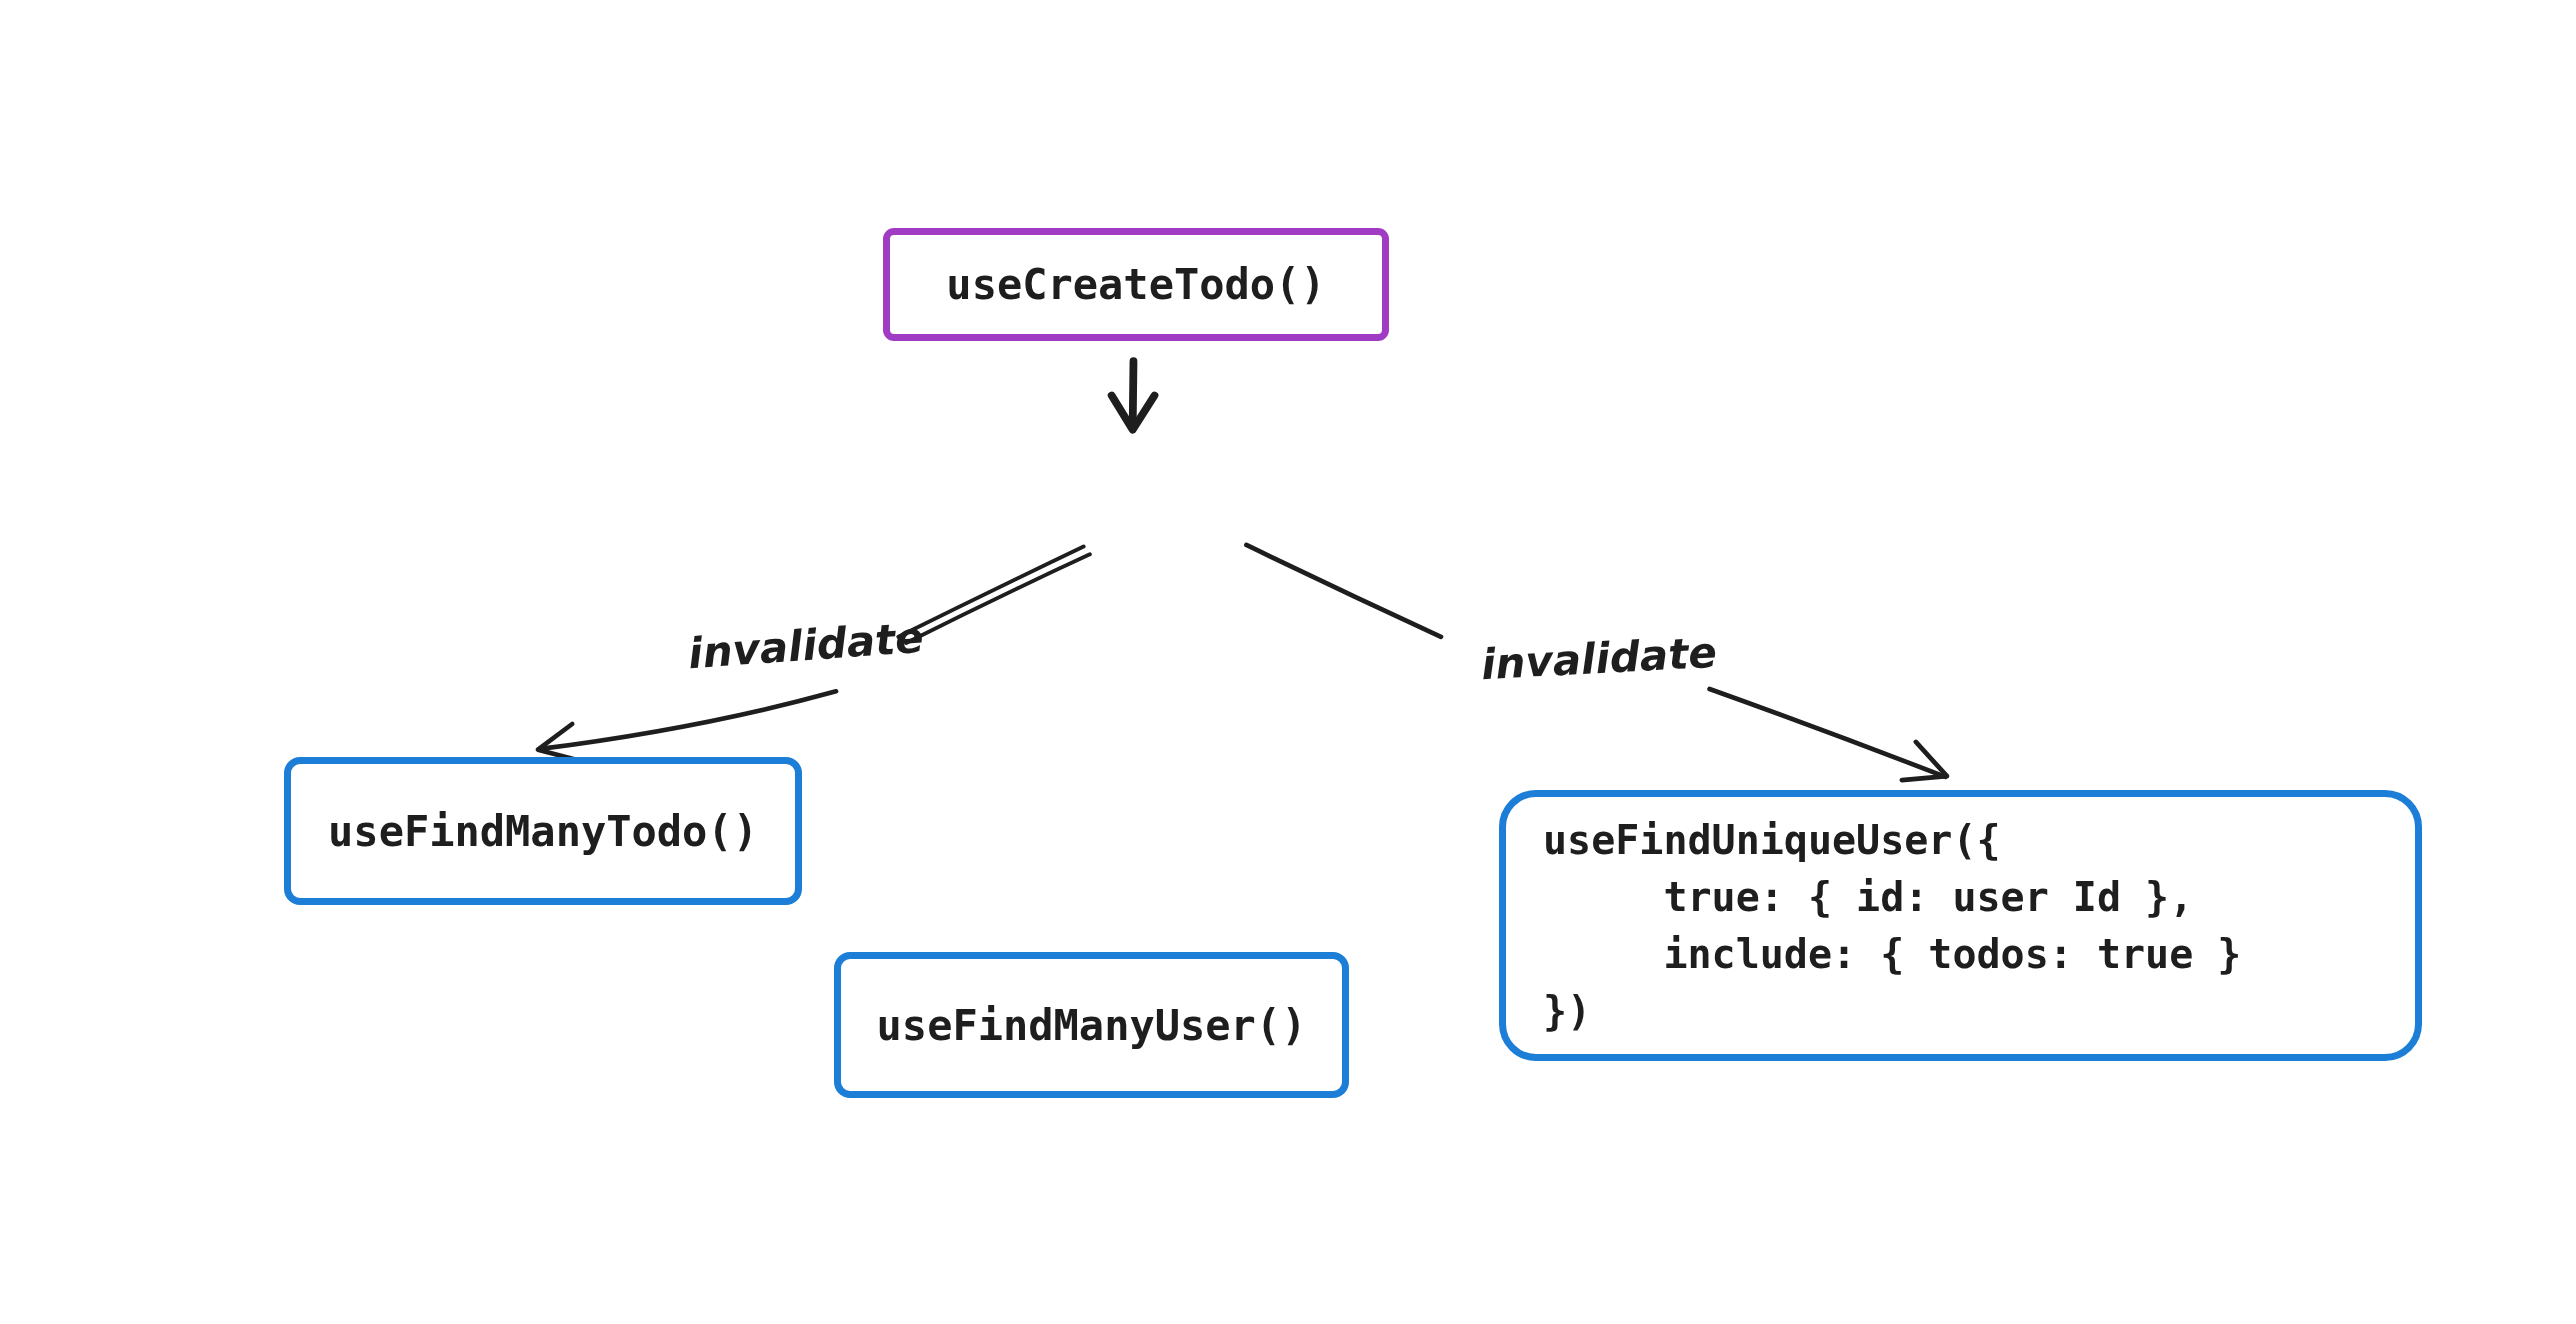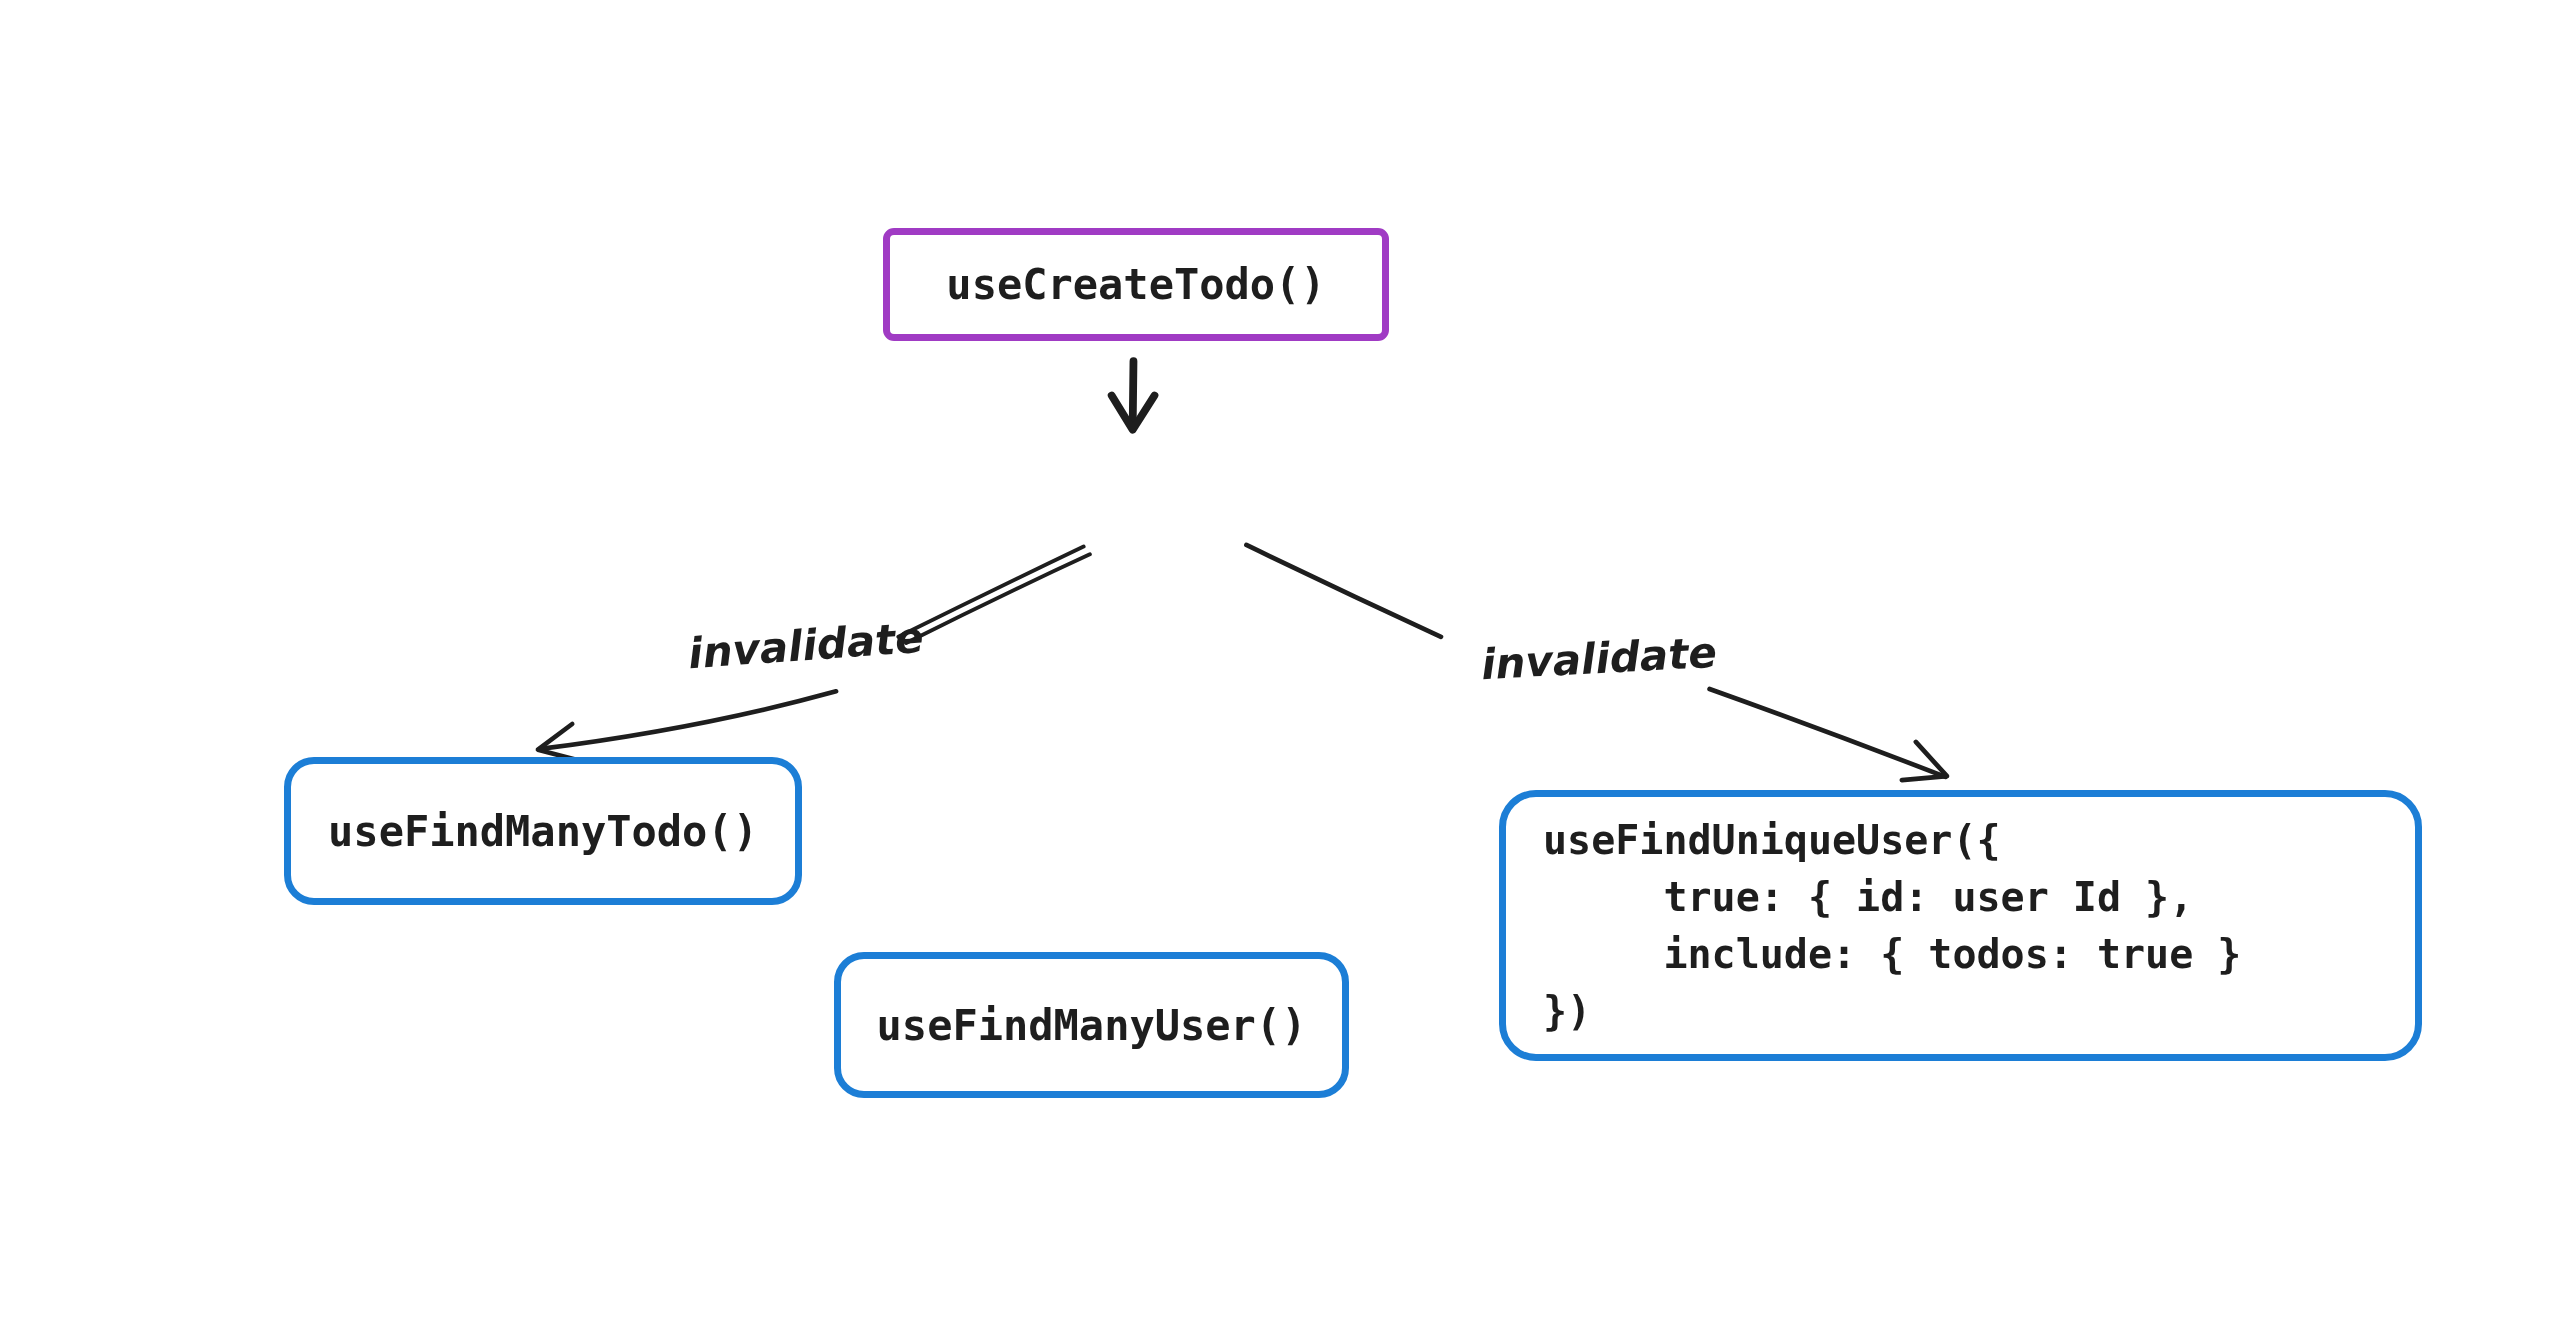--- a/index.html
+++ b/index.html
@@ -46,21 +46,21 @@
   }
   .node.red {
     left: 993px; top: 441px; width: 280px; height: 89px;
     border: 7px solid var(--red, #e03131);
     border-radius: 4.7px;
     color: var(--red, #e03131);
     gap: 6.2px;
   }
   .node.blue {
     border: 7px solid var(--blue, #1c7ed6);
-    border-radius: 30px;
+    border-radius: 16px;
   }
   .node.find-many-todo { left: 284px; top: 757px; width: 518px; height: 148px; }
   .node.find-many-user { left: 834px; top: 952px; width: 515px; height: 146px; }
   .node.find-unique-user {
     left: 1499px; top: 790px; width: 923px; height: 271px;
     border-radius: 37px;
     align-items: center;
     justify-content: flex-start;
     padding-left: 37px;
   }

